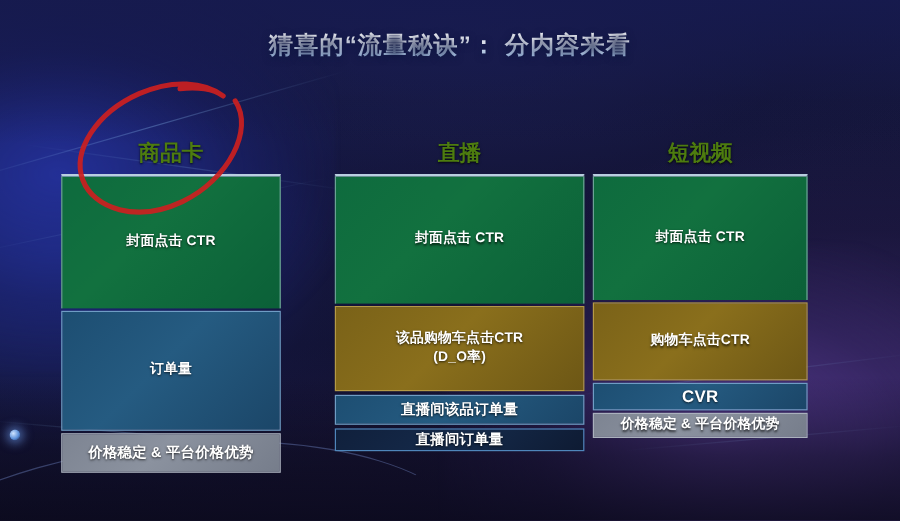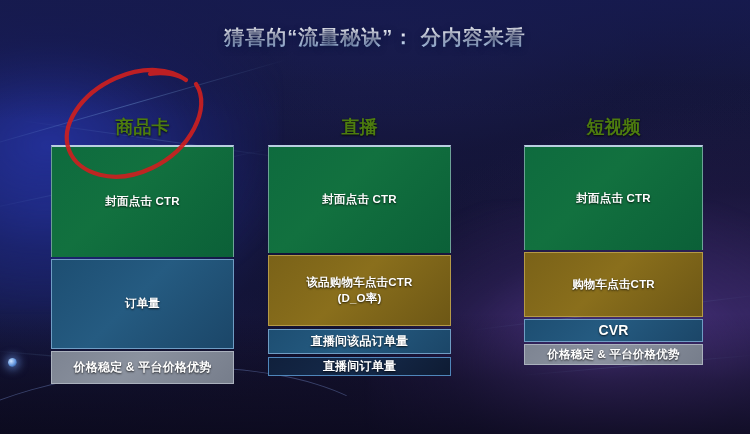--- a/index.html
+++ b/index.html
@@ -174,37 +174,37 @@
 
   <div class="swoosh" style="left:-120px; top:370px; width:520px; height:220px; transform:rotate(-6deg);"></div>
   <div class="dot" style="left:8px; top:358px;"></div>
 
   <div class="title">猜喜的“流量秘诀”： 分内容来看</div>
 
   <div class="col" style="left:51px; width:183px;">
     <div class="col-head">商品卡</div>
     <div class="stack">
       <div class="blk blk-green" style="height:112px;">封面点击 CTR</div>
-      <div class="blk blk-blue" style="height:90px;">订单量</div>
+      <div class="blk blk-blue" style="height:100px;">订单量</div>
       <div class="blk blk-grey" style="height:33px; margin-top:2px;">价格稳定 &amp; 平台价格优势</div>
     </div>
   </div>
 
-  <div class="col" style="left:268px; width:183px;">
+  <div class="col" style="left:279px; width:208px;">
     <div class="col-head">直播</div>
     <div class="stack">
       <div class="blk blk-green" style="height:108px;">封面点击 CTR</div>
       <div class="blk blk-olive" style="height:71px; white-space:pre-line;">该品购物车点击CTR
 (D_O率)</div>
       <div class="blk blk-blue" style="height:25px; margin-top:3px; font-size:12px;">直播间该品订单量</div>
       <div class="blk blk-darkbar" style="height:19px; margin-top:3px; font-size:12px;">直播间订单量</div>
     </div>
   </div>
 
-  <div class="col" style="left:524px; width:179px;">
+  <div class="col" style="left:494px; width:179px;">
     <div class="col-head">短视频</div>
     <div class="stack">
       <div class="blk blk-green" style="height:105px;">封面点击 CTR</div>
       <div class="blk blk-olive" style="height:65px;">购物车点击CTR</div>
       <div class="blk blk-blue" style="height:23px; margin-top:2px; font-size:14px; font-weight:bold;">CVR</div>
       <div class="blk blk-grey" style="height:21px; margin-top:2px; font-size:11.5px;">价格稳定 &amp; 平台价格优势</div>
     </div>
   </div>
 
   <svg class="annot" viewBox="0 0 190 125">

